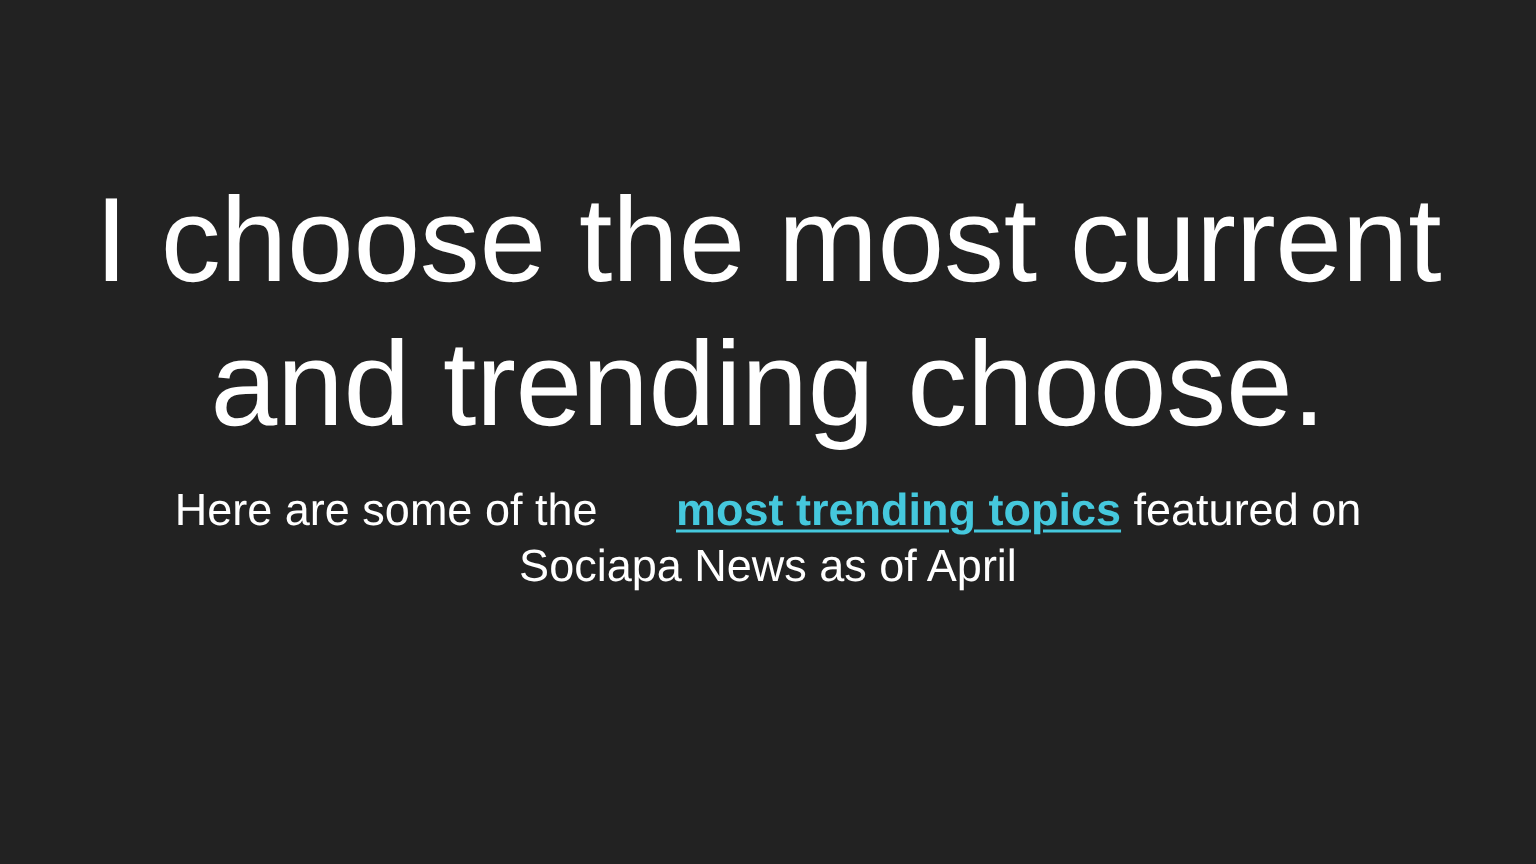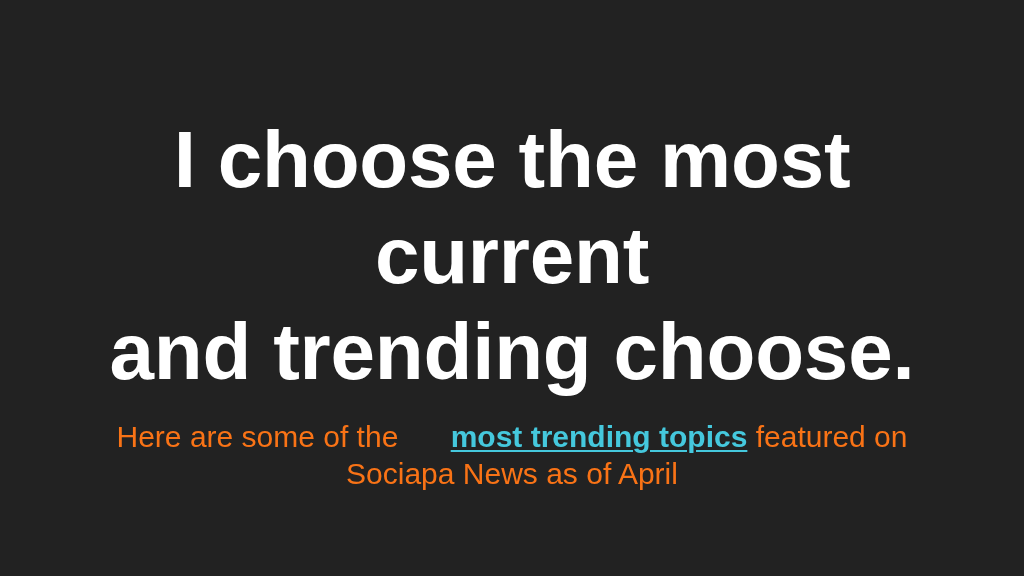--- a/index.html
+++ b/index.html
@@ -30,21 +30,21 @@
     width: 900px;
     text-align: center;
   }
 
   .slide-title {
     margin: 0;
     padding: 0;
     color: #ffffff;
     font-family: "Liberation Sans", sans-serif;
     font-size: 80px;
-    font-weight: 700;
+    font-weight: 400;
     line-height: 96px;
     letter-spacing: -0.2px;
     text-align: center;
     white-space: normal;
   }
 
   .slide-title .title-line {
     display: block;
   }
 
@@ -64,21 +64,21 @@
     color: #45c8dd;
     font-weight: bold;
     text-decoration: underline;
     text-underline-offset: 3px;
     text-decoration-thickness: 2px;
     cursor: pointer;
     margin-left: 44px;
   }
 
   .subtitle-text {
-    color: #f97316;
+    color: #ffffff;
   }
 </style>
 </head>
 <body>
 
 <div class="slide">
 
   <div class="content-block">
 
     <h1 class="slide-title">

